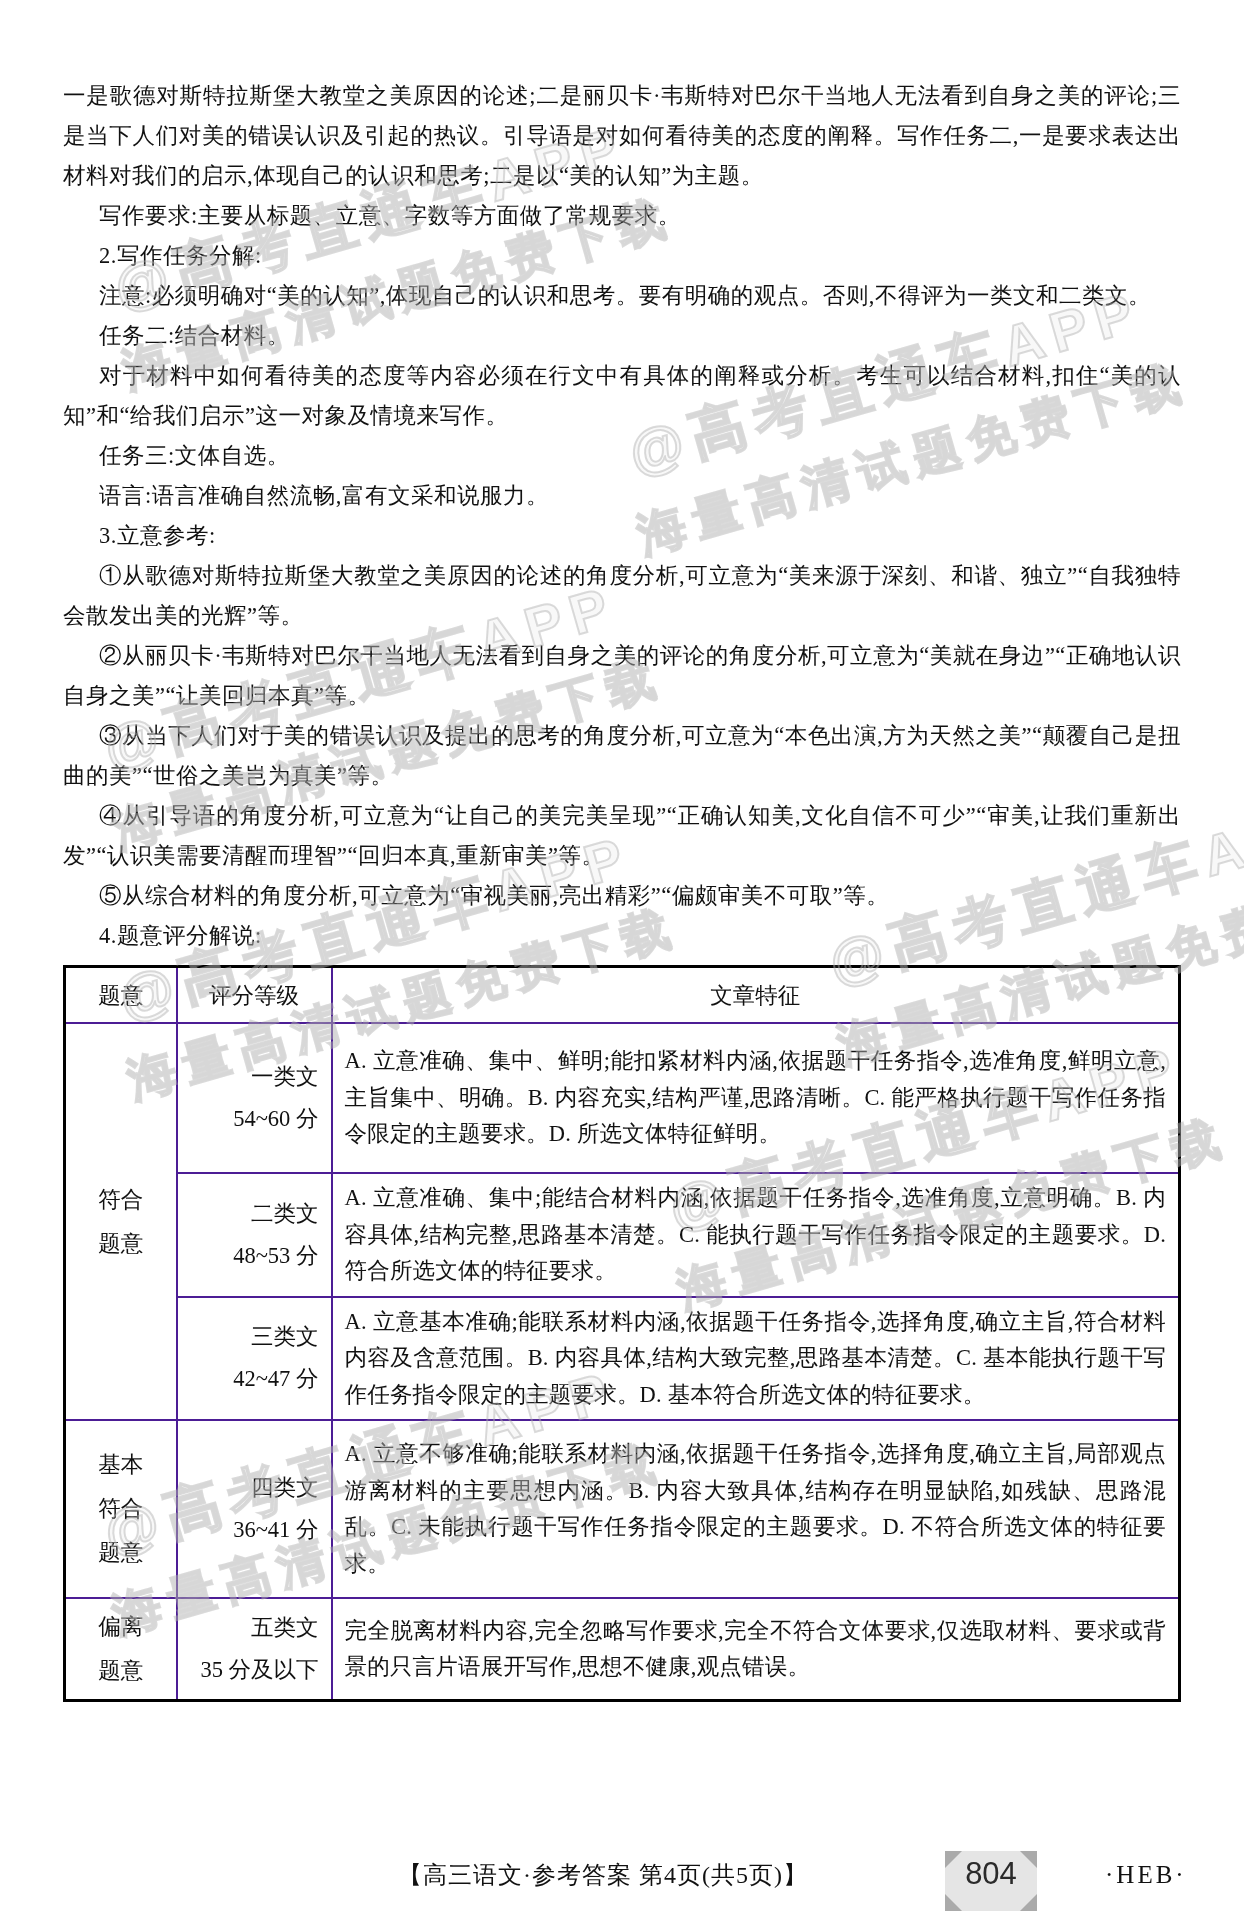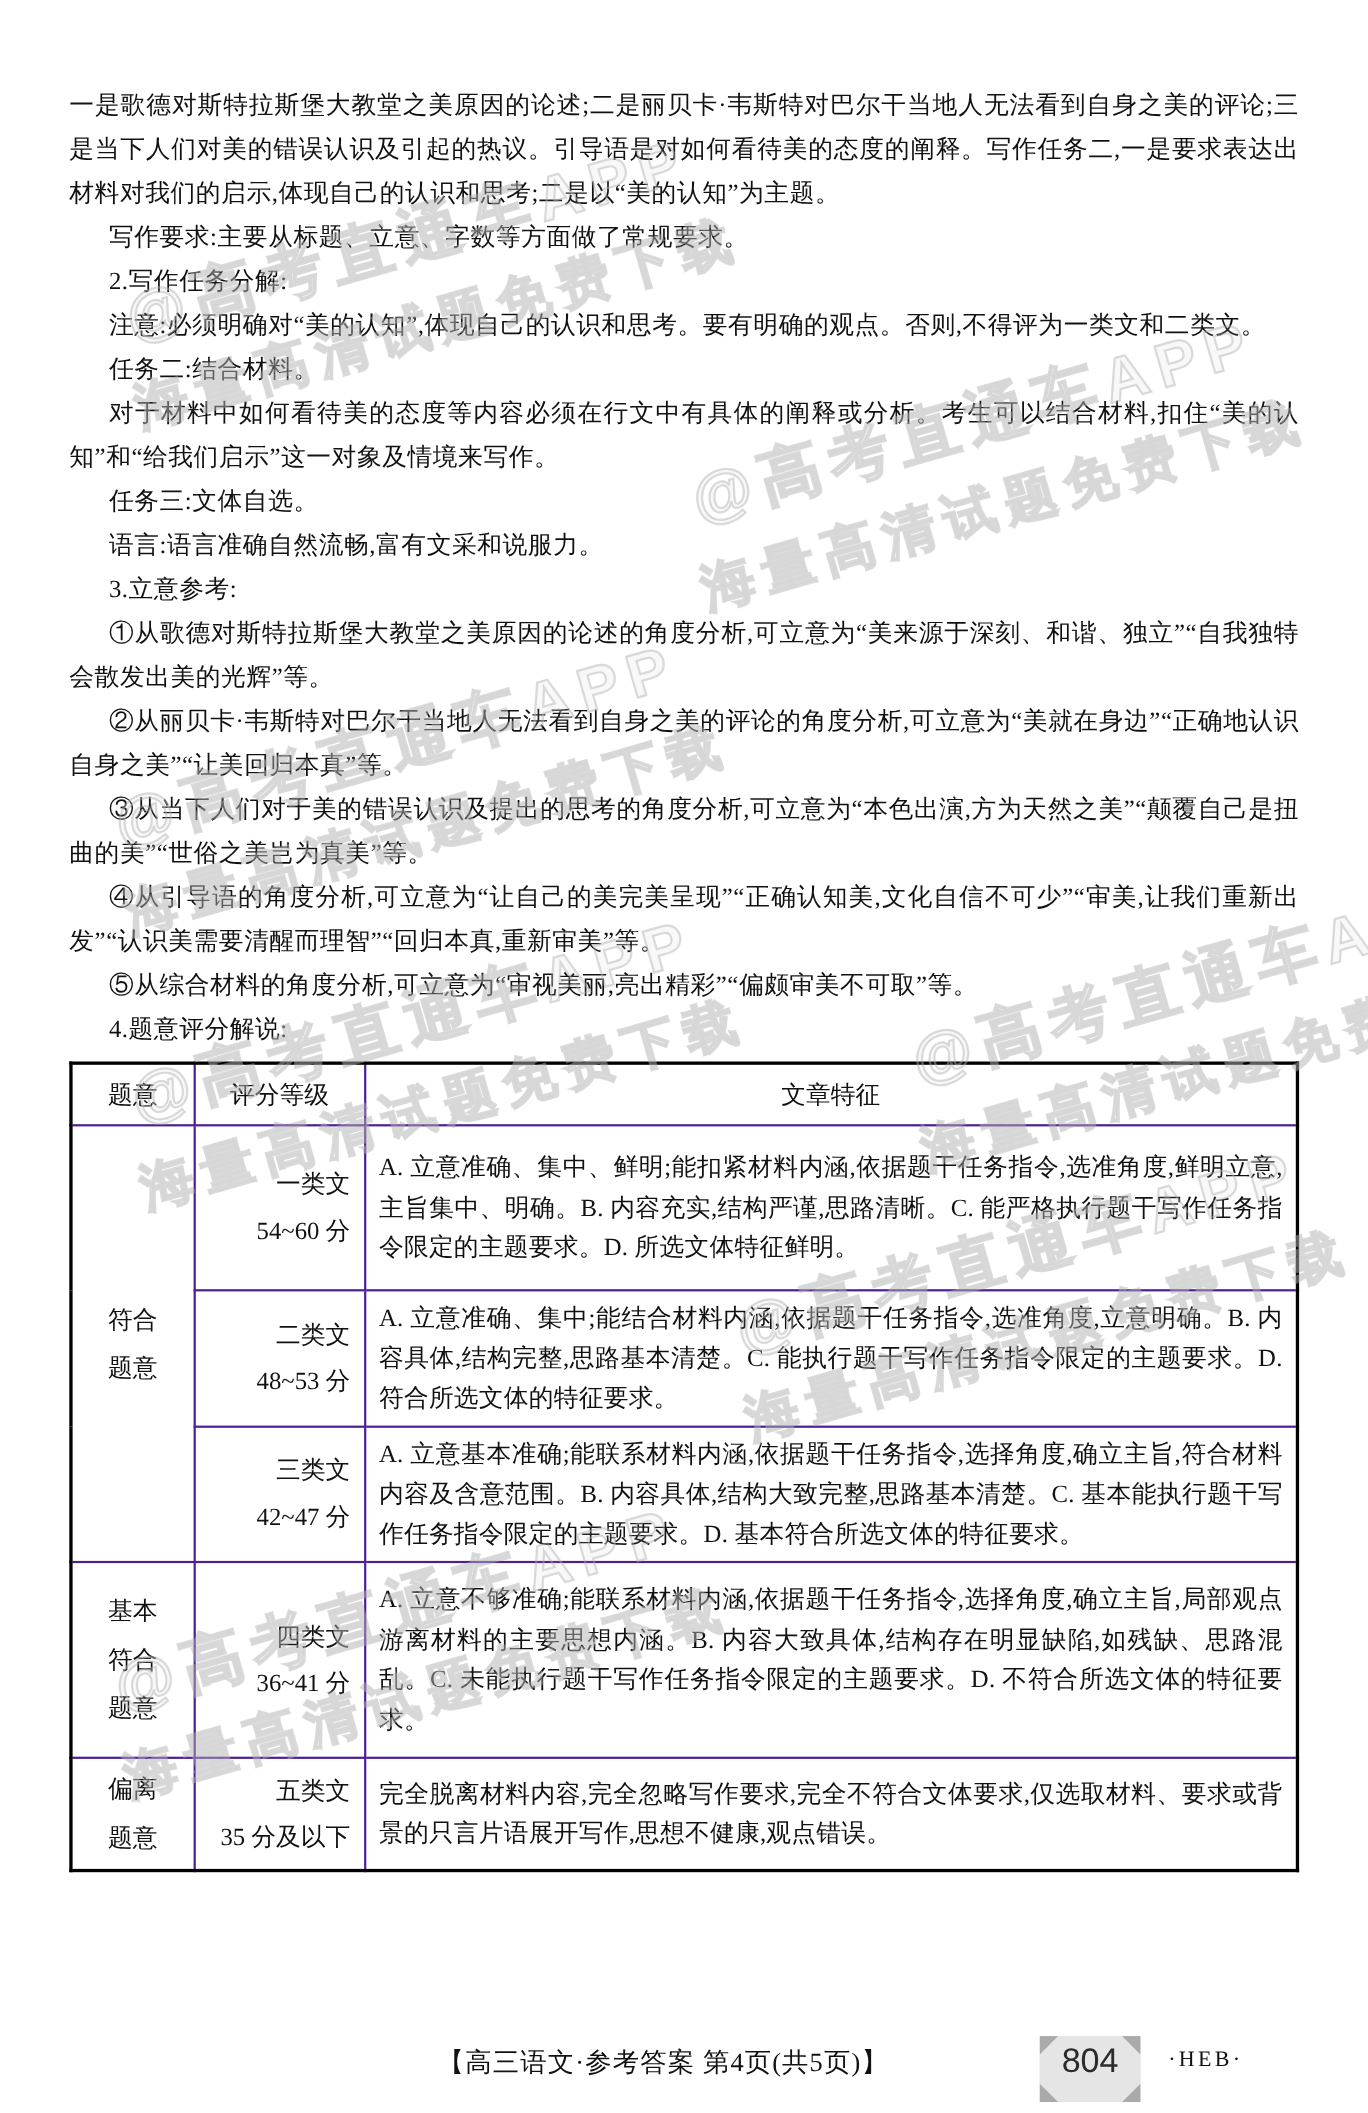--- a/index.html
+++ b/index.html
@@ -80,22 +80,22 @@
     text-align:center; line-height:46px;
     font-family:"Liberation Sans","DejaVu Sans",sans-serif;
     font-size:31px; color:#2b2b2b;
   }
   .corner { position:absolute; width:17px; height:17px; background:#aaaaaa; }
   .corner.tl { left:0; top:0;       clip-path:polygon(0 0,100% 0,0 100%); }
   .corner.tr { right:0; top:0;      clip-path:polygon(0 0,100% 0,100% 100%); }
   .corner.bl { left:0; bottom:0;    clip-path:polygon(0 0,0 100%,100% 100%); }
   .corner.br { right:0; bottom:0;   clip-path:polygon(100% 0,100% 100%,0 100%); }
   .region-code {
-    position:absolute; left:1062px; top:16px;
-    font-size:20px; letter-spacing:3px; white-space:nowrap;
+    position:absolute; left:1105px; top:16px;
+    font-size:25px; letter-spacing:3px; white-space:nowrap;
   }
 </style>
 </head>
 <body>
 
 <div class="page">
 
   <div class="wm-layer">
     <div class="wm" style="left:105px; top:255px;">
       <span class="l1">@高考直通车APP</span>

